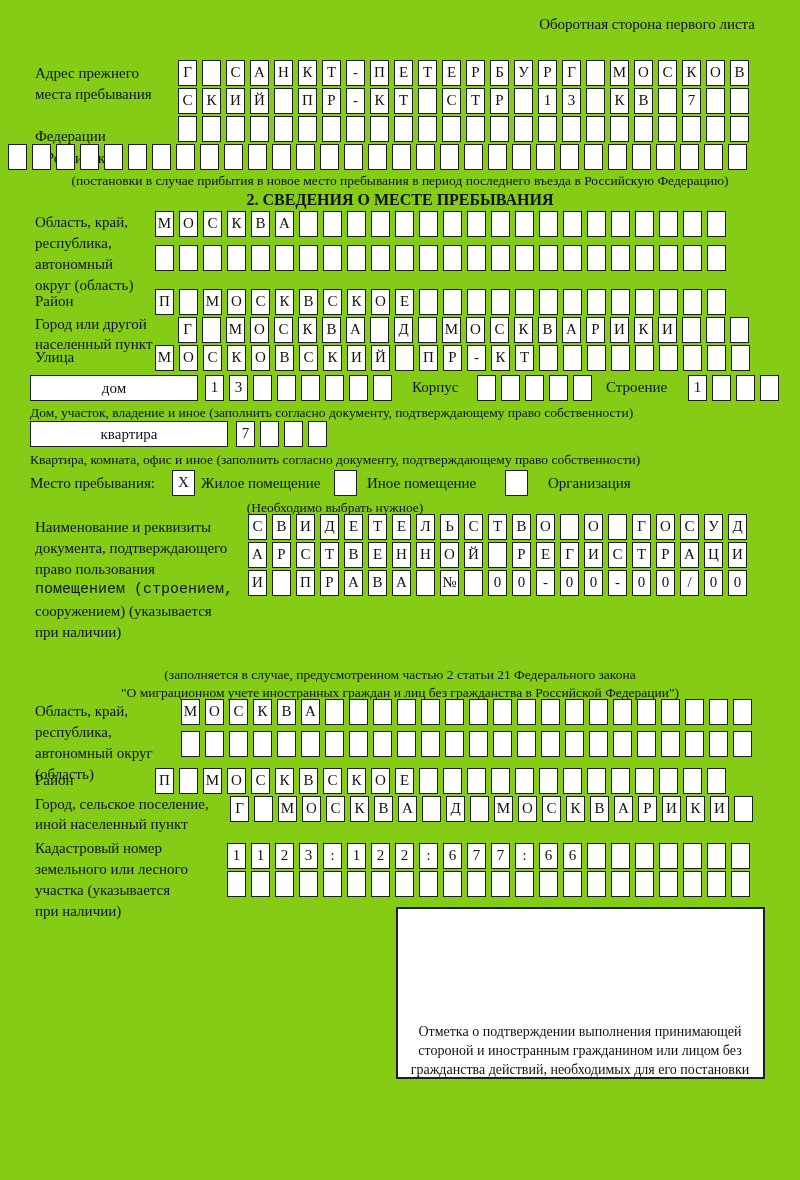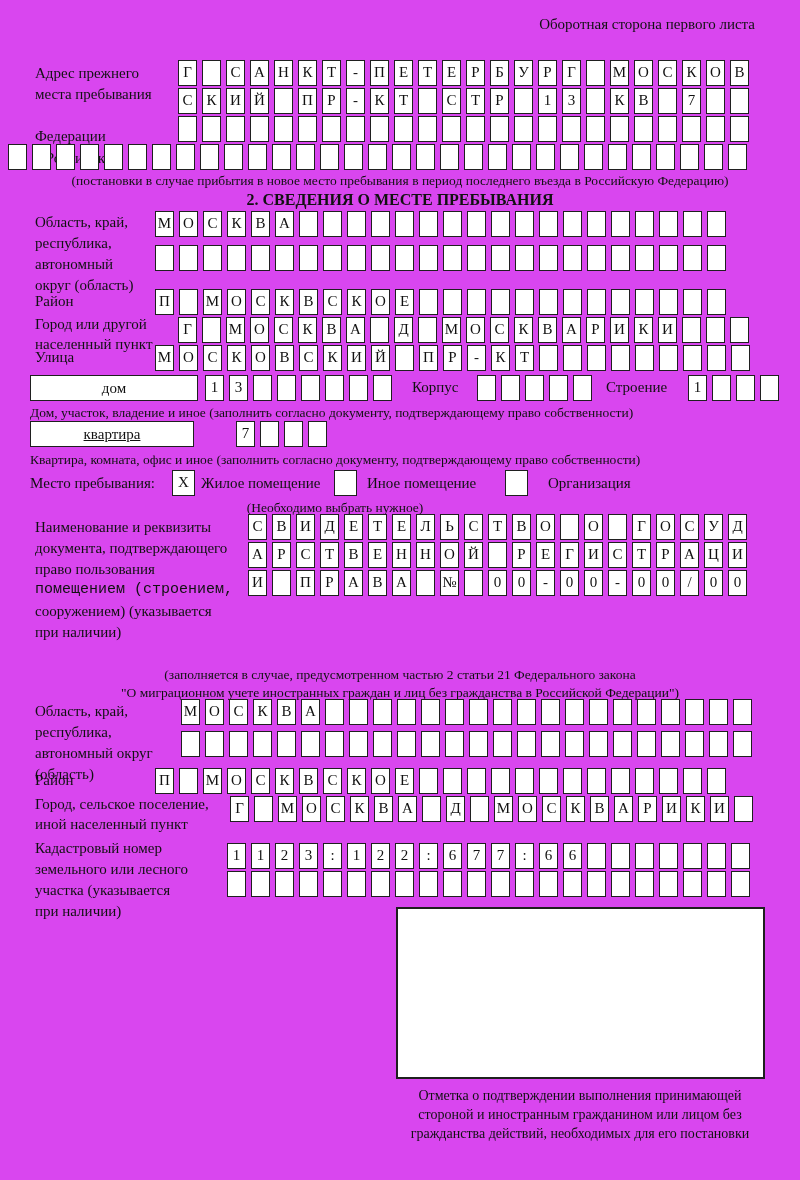--- a/index.html
+++ b/index.html
@@ -1,19 +1,19 @@
 <!DOCTYPE html>
 <html><head>
 <meta charset="utf-8">
 <style>
   html,body{margin:0;padding:0;background:#ffffff;}
   #form{
     position:relative;
     width:800px;height:1180px;
-    background:#d946ef;
+    background:#84cc16;
     font-family:"Liberation Serif","DejaVu Serif",serif;
     color:#111;
     overflow:hidden;
   }
   .abs{position:absolute;}
   .lbl{position:absolute;font-size:15px;line-height:20px;white-space:nowrap;}
   .small{font-size:13.5px;}
   .center{text-align:center;}
   .bold{font-weight:bold;}
   .cells{position:absolute;display:flex;gap:5px;}
@@ -333,21 +333,21 @@
     </div>
   <div class="lbl" style="top:377px;left:606px;">Строение</div>
   <div class="cells" style="top:375px;left:688px;">
       <span class="cell">1</span>
       <span class="cell"></span>
       <span class="cell"></span>
       <span class="cell"></span>
     </div>
   <div class="lbl small" style="top:403px;left:30px;">Дом, участок, владение и иное (заполнить согласно документу, подтверждающему право собственности)</div>
 
-  <div class="wbox" style="top:421px;left:30px;width:164px;text-decoration:underline;">квартира</div>
+  <div class="wbox" style="top:421px;left:30px;width:198px;">квартира</div>
   <div class="cells" style="top:421px;left:236px;">
       <span class="cell">7</span>
       <span class="cell"></span>
       <span class="cell"></span>
       <span class="cell"></span>
     </div>
   <div class="lbl small" style="top:450px;left:30px;">Квартира, комната, офис и иное (заполнить согласно документу, подтверждающему право собственности)</div>
 
   <div class="lbl" style="top:473px;left:30px;">Место пребывания:</div>
   <div class="chk" style="top:470px;left:172px;">X</div>
@@ -596,19 +596,19 @@
       <span class="cell"></span>
       <span class="cell"></span>
       <span class="cell"></span>
       <span class="cell"></span>
       <span class="cell"></span>
       <span class="cell"></span>
       <span class="cell"></span>
     </div>
 
   <div class="stamp" style="top:907px;left:396px;width:369px;height:172px;"></div>
-  <div class="abs" style="top:1086px;left:380px;width:400px;">
+  <div class="abs" style="top:1022px;left:380px;width:400px;">
     <div class="cap">Отметка о подтверждении выполнения принимающей</div>
     <div class="cap">стороной и иностранным гражданином или лицом без</div>
     <div class="cap">гражданства действий, необходимых для его постановки</div>
   </div>
 
 </div>
 
 </body></html>

